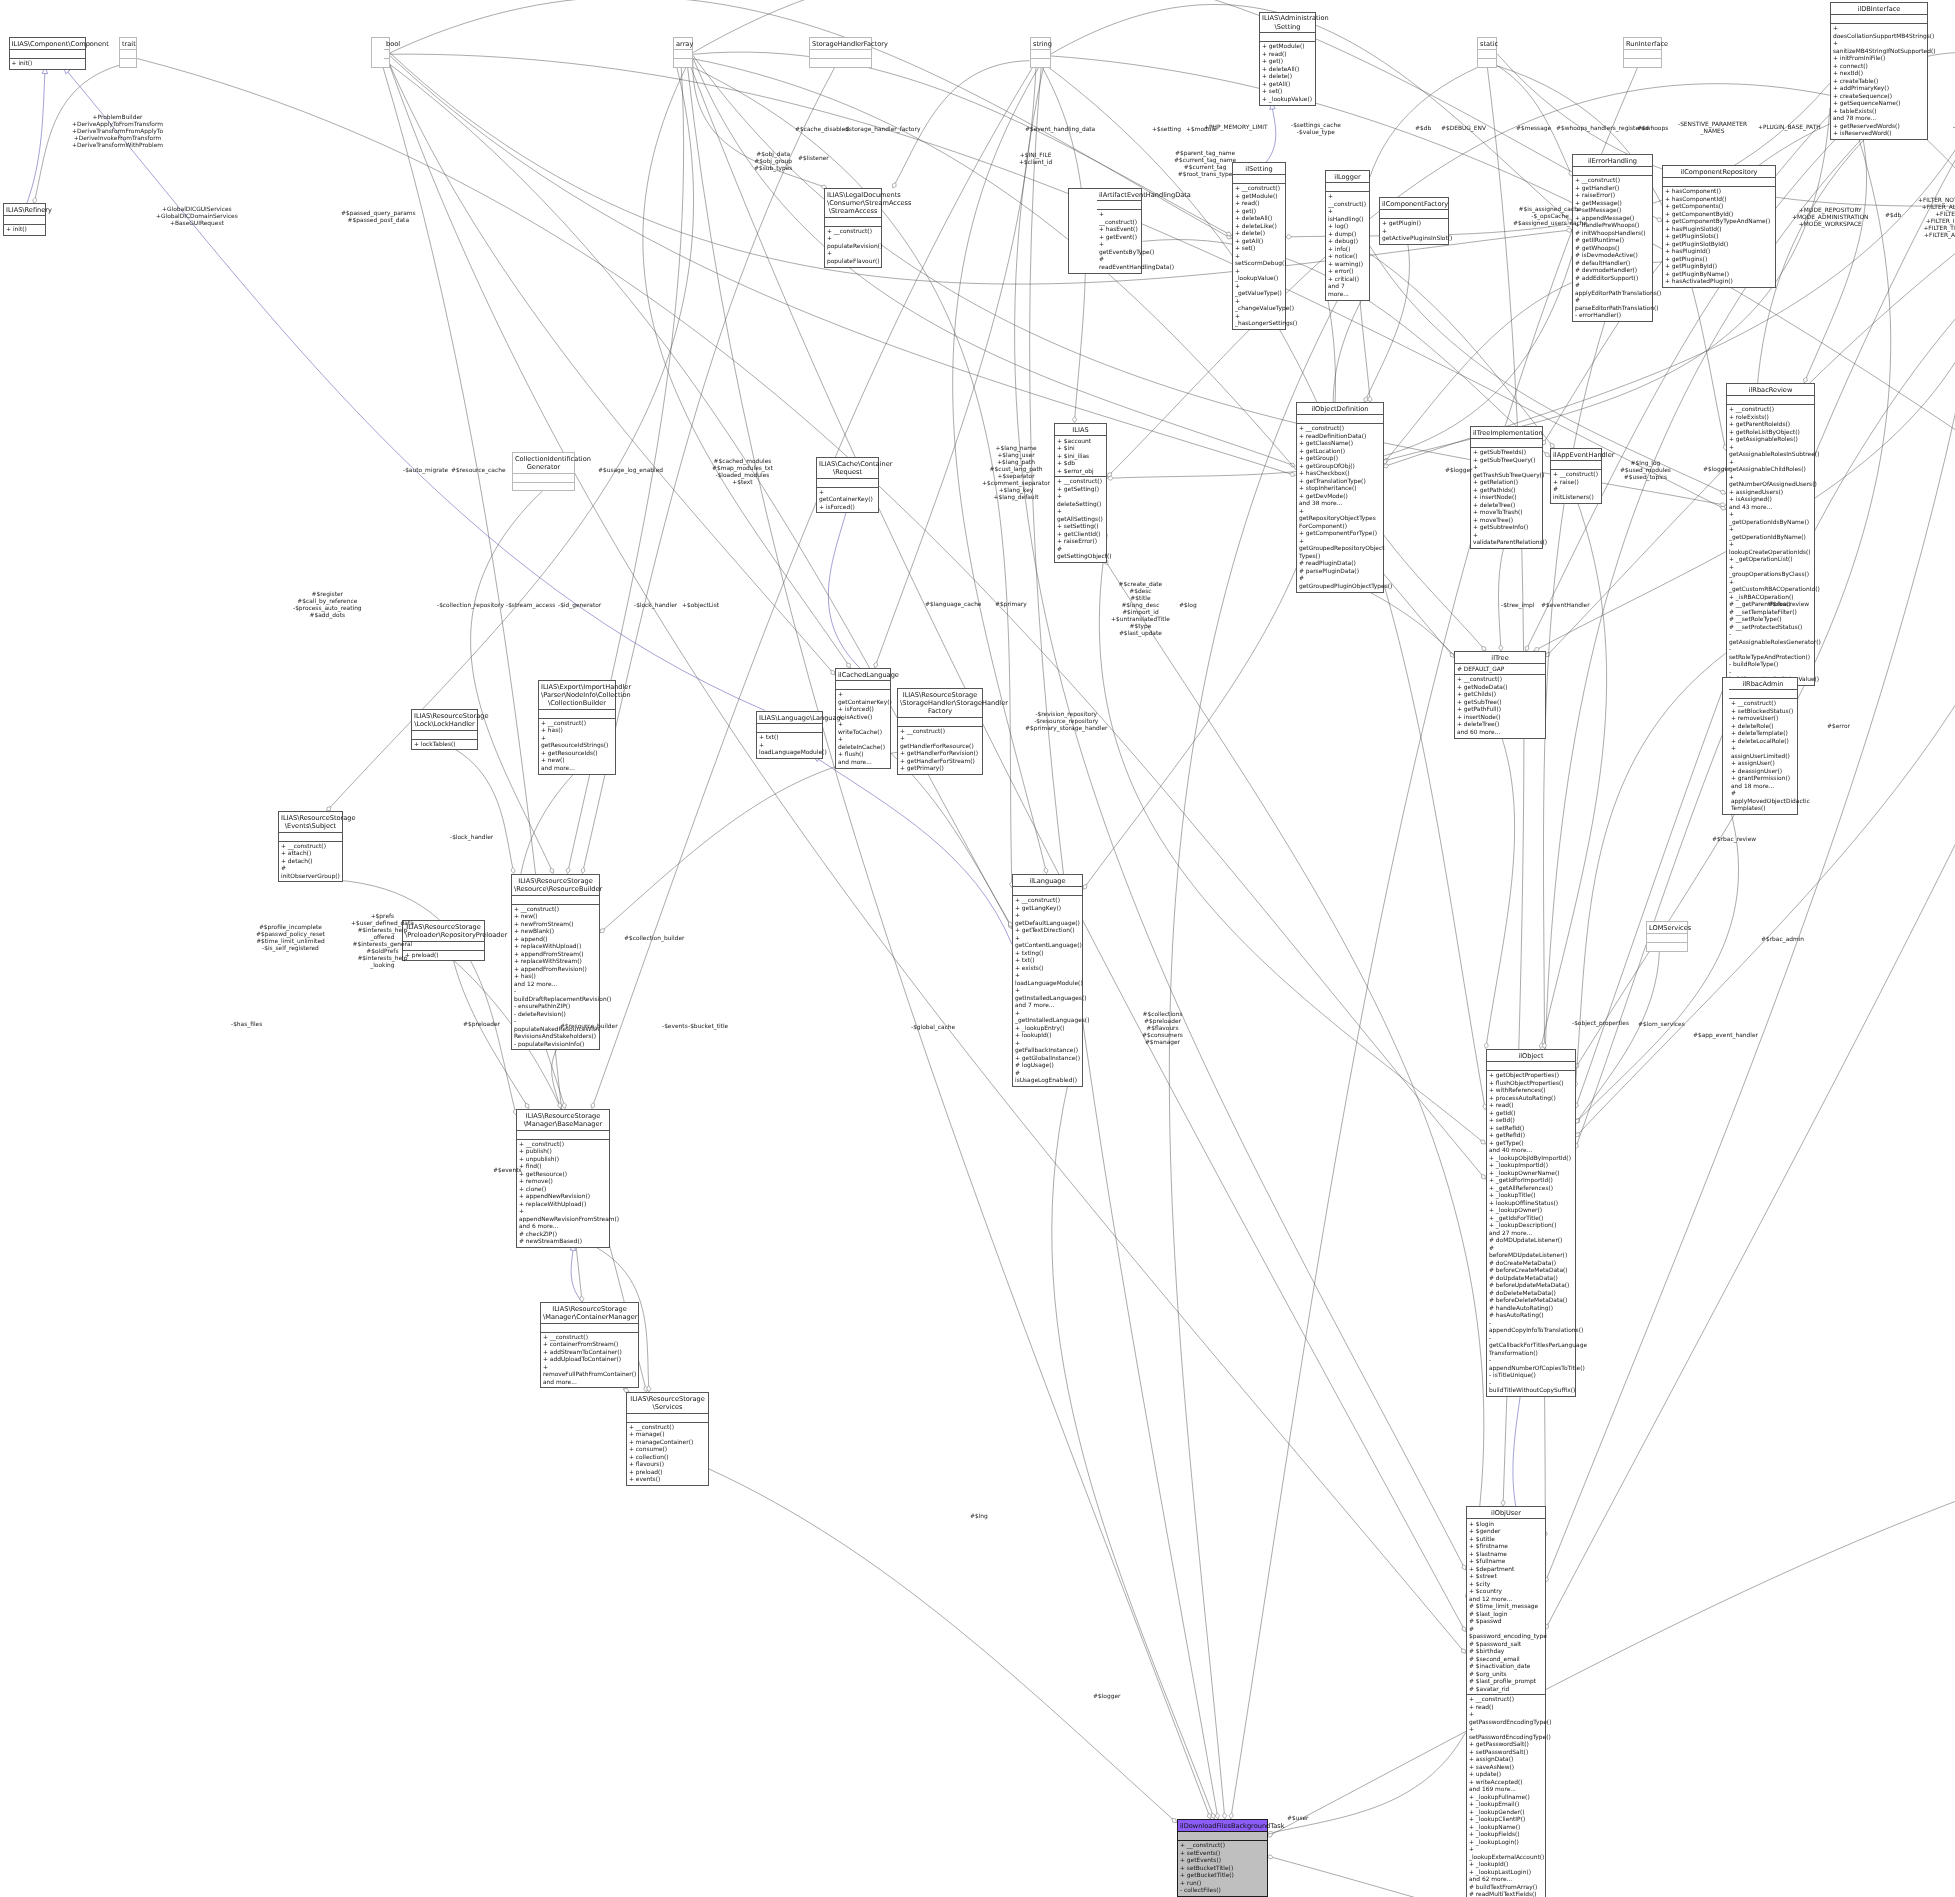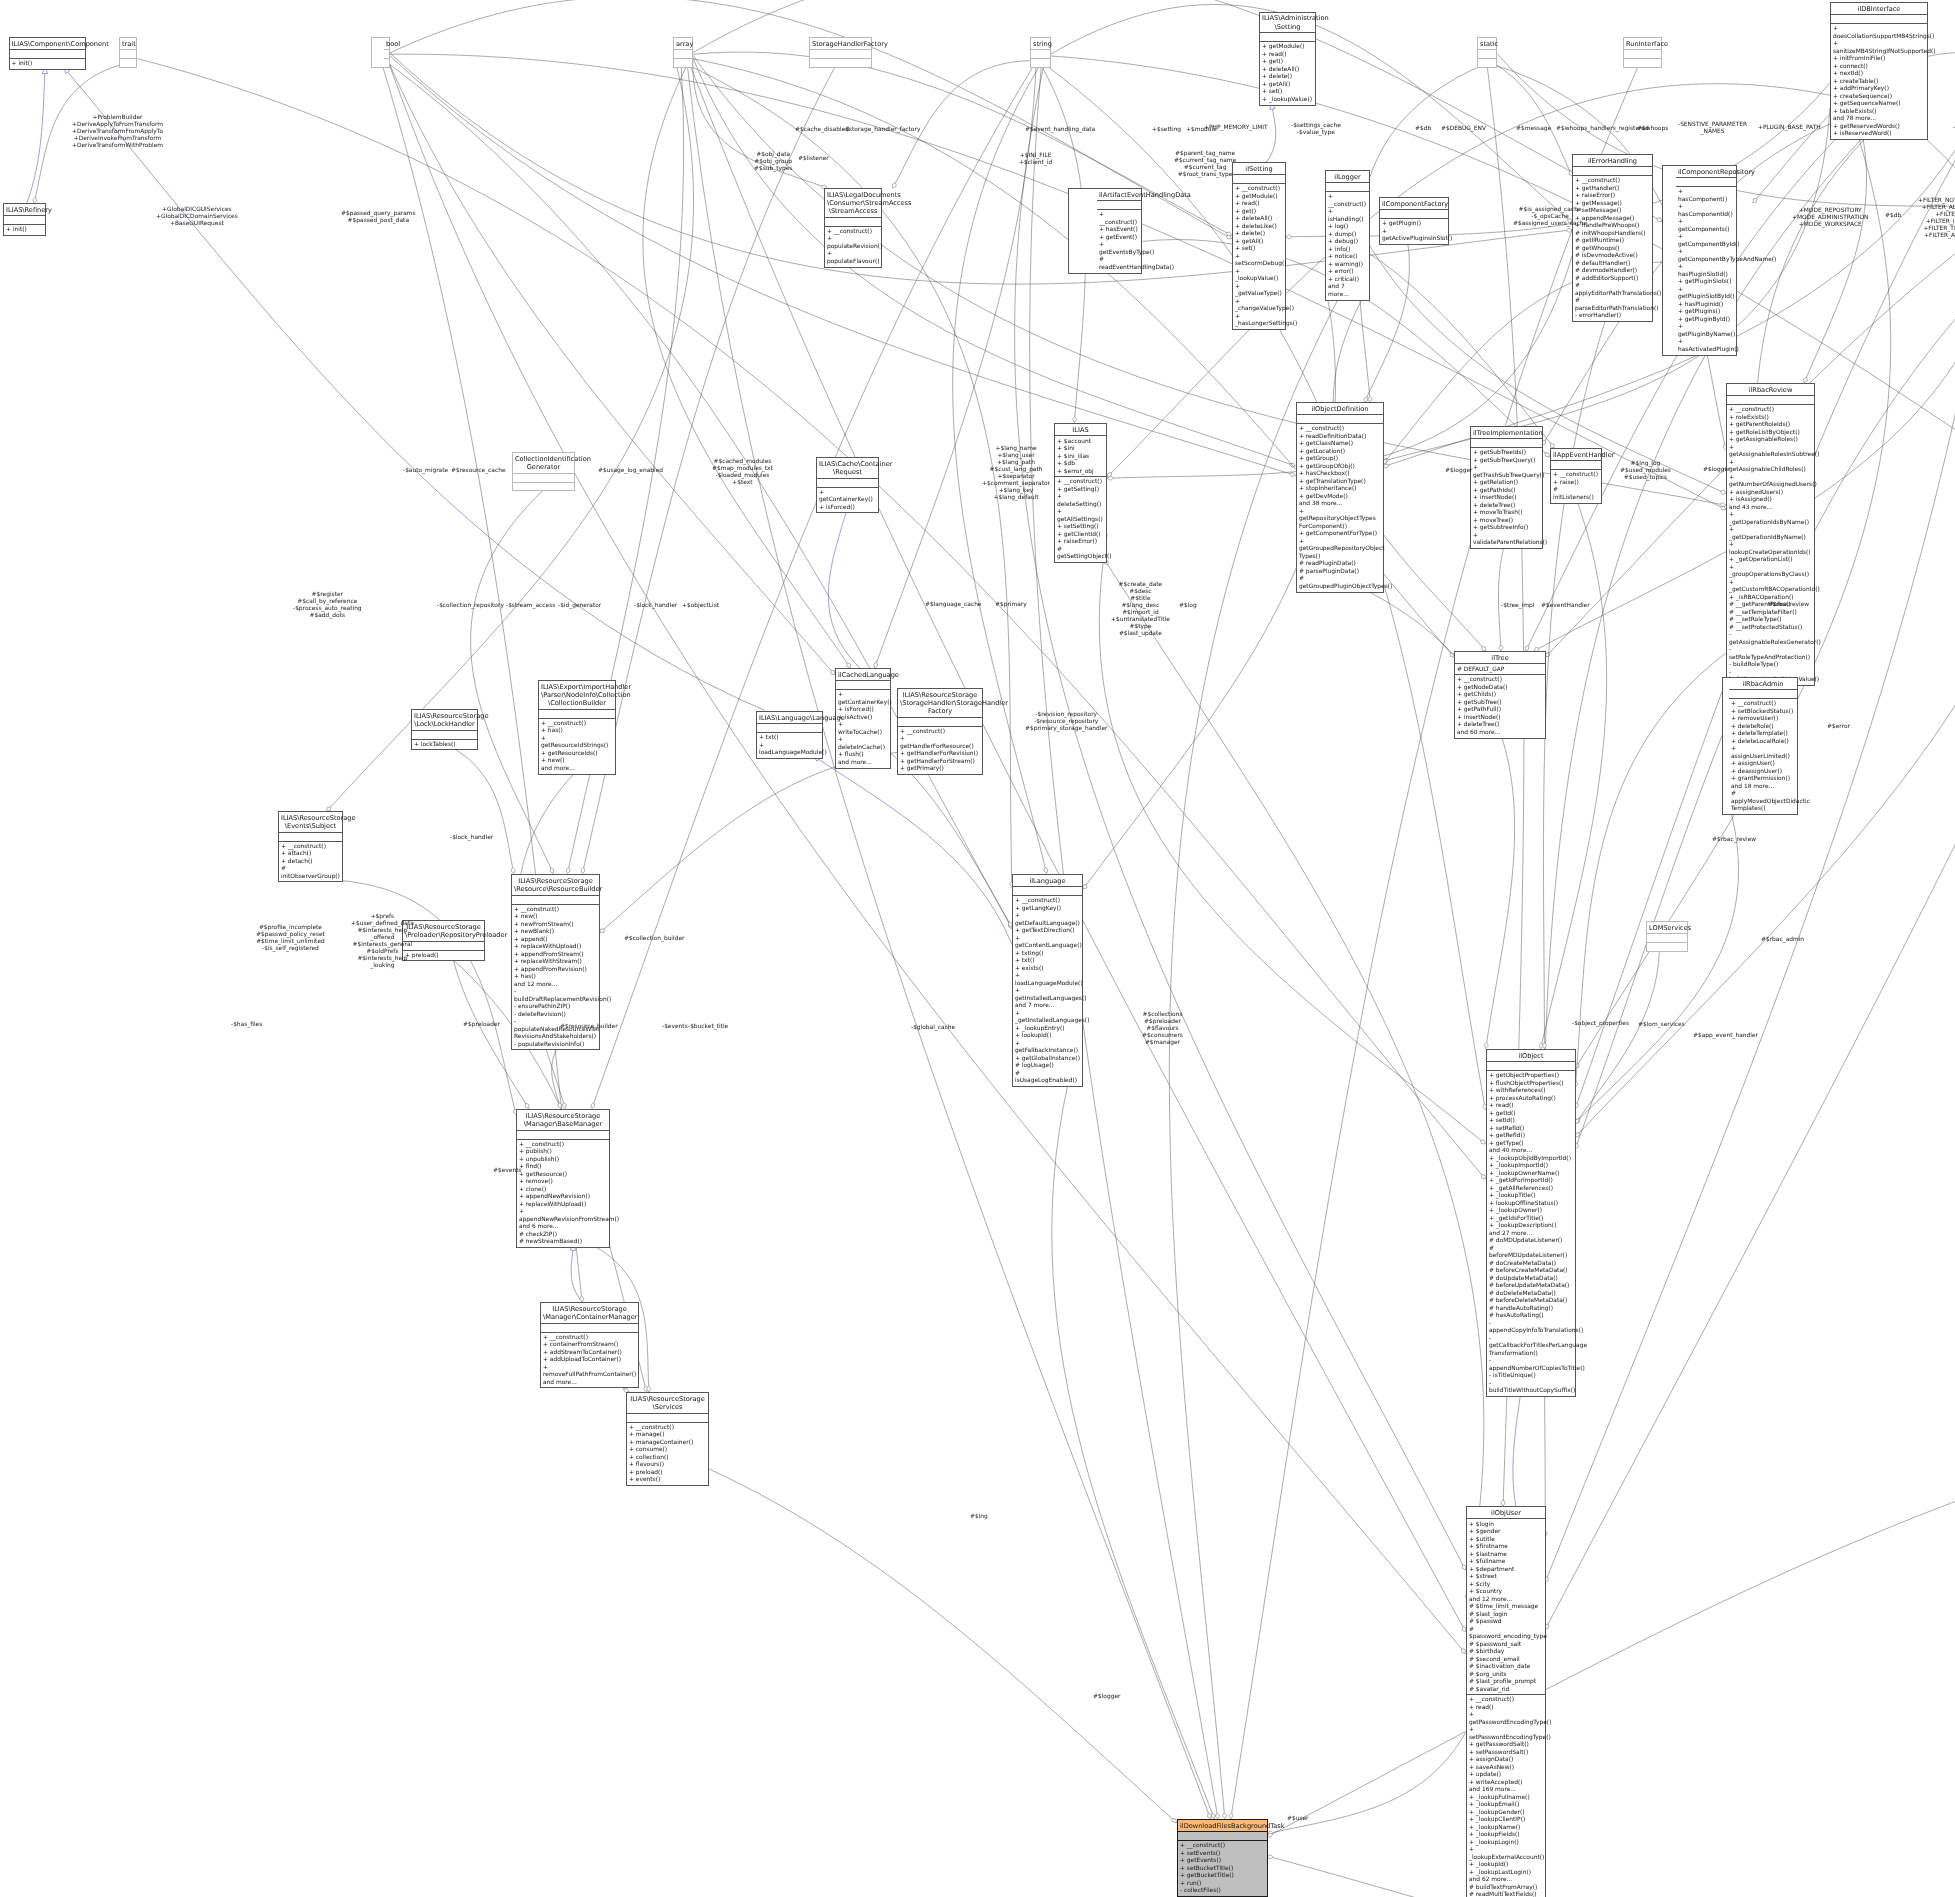--- a/index.html
+++ b/index.html
@@ -4,21 +4,21 @@
 <style>
   html,body{margin:0;padding:0;background:#ffffff;}
   body{font-family:"DejaVu Sans", sans-serif;}
   #canvas{position:relative;width:2459px;height:1897px;background:#ffffff;overflow:hidden;}
   #edges{position:absolute;left:0;top:0;width:2459px;height:1897px;}
   .uml-box{position:absolute;background:#ffffff;border:0.5px solid #565656;box-sizing:border-box;z-index:2;}
   .uml-box.muted{border-color:#b9b9b9;}
   .uml-box.main{background:#bfbfbf;border:0.8px solid #1c1c1c;z-index:3;}
   .uml-title{font-size:6.6px;line-height:1.25;text-align:center;padding:1.6px 2px;border-bottom:0.5px solid #565656;white-space:pre-line;color:#111;}
   .muted .uml-title{border-bottom-color:#b9b9b9;}
-  .main .uml-title{border-bottom-color:#1c1c1c;background:#fdba74;}
+  .main .uml-title{border-bottom-color:#1c1c1c;background:#8b5cf6;}
   .uml-attrs,.uml-methods{font-size:5.9px;line-height:1.27;padding:1.2px 2px;white-space:pre-line;color:#141414;min-height:5.5px;}
   .uml-attrs{border-bottom:0.5px solid #565656;}
   .muted .uml-attrs{border-bottom-color:#b9b9b9;}
   .main .uml-attrs{border-bottom-color:#1c1c1c;}
   .edge-label{position:absolute;font-size:5.9px;line-height:1.18;color:#191919;text-align:center;white-space:pre-line;z-index:4;}
 </style>
 </head>
 <body>
 
 <div id="canvas" style="width: 2459px; height: 1897px;">
@@ -375,21 +375,21 @@
 # getIlRuntime()
 # getWhoops()
 # isDevmodeActive()
 # defaultHandler()
 # devmodeHandler()
 # addEditorSupport()
 # applyEditorPathTranslations()
 # parseEditorPathTranslation()
 - errorHandler()</div>
     </div>
-    <div class="uml-box plain" style="left: 1662px; top: 165px; width: 75px; padding-left: 13px;">
+    <div class="uml-box plain" style="left: 1662px; top: 165px; width: 114px;">
       <div class="uml-title">ilComponentRepository</div>
       <div class="uml-attrs"></div>
       <div class="uml-methods">+ hasComponent()
 + hasComponentId()
 + getComponents()
 + getComponentById()
 + getComponentByTypeAndName()
 + hasPluginSlotId()
 + getPluginSlots()
 + getPluginSlotById()

